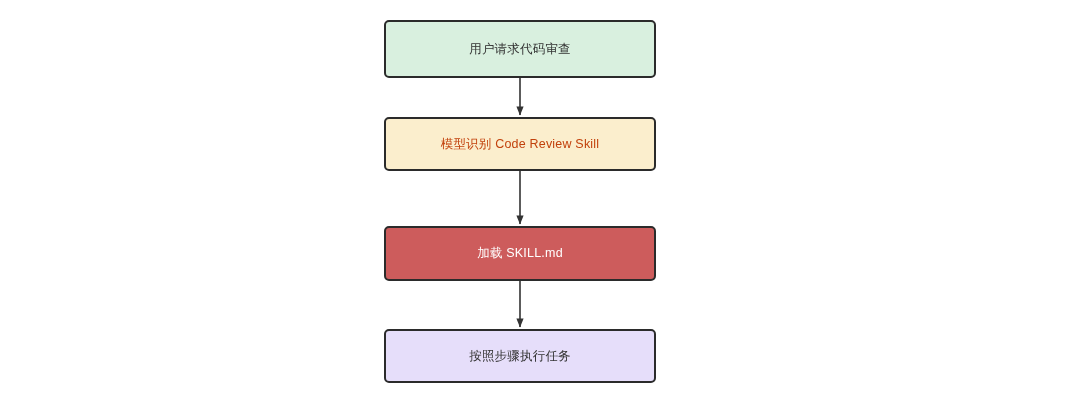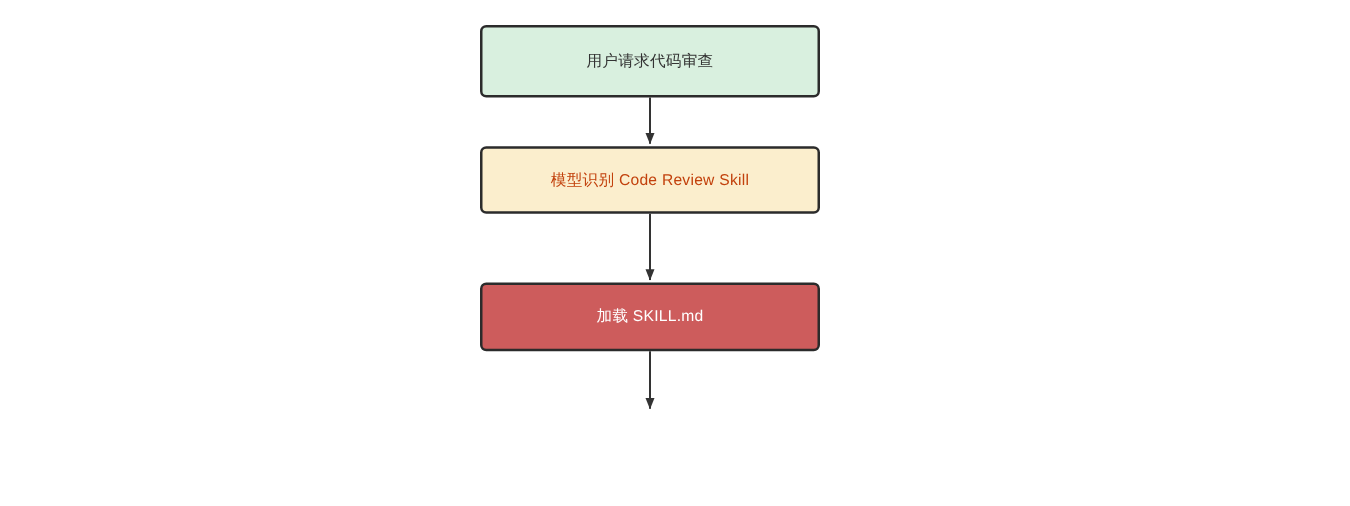--- a/index.html
+++ b/index.html
@@ -103,14 +103,17 @@
   </div>
 
   <div class="node" id="node-identify" style="background: rgb(251, 238, 205); color: #c2410c; border-color: rgb(43, 43, 43);">
     <span class="node-label">模型识别 Code Review Skill</span>
   </div>
 
   <div class="node" id="node-load" style="background: rgb(205, 92, 92); color: rgb(255, 255, 255); border-color: rgb(43, 43, 43);">
     <span class="node-label">加载 SKILL.md</span>
   </div>
 
+  <div class="node" id="node-execute" style="background: rgb(230, 222, 250); color: rgb(51, 51, 51); border-color: rgb(43, 43, 43);">
+    <span class="node-label">按照步骤执行任务</span>
+  </div>
 
 </div>
 
 </body></html>

